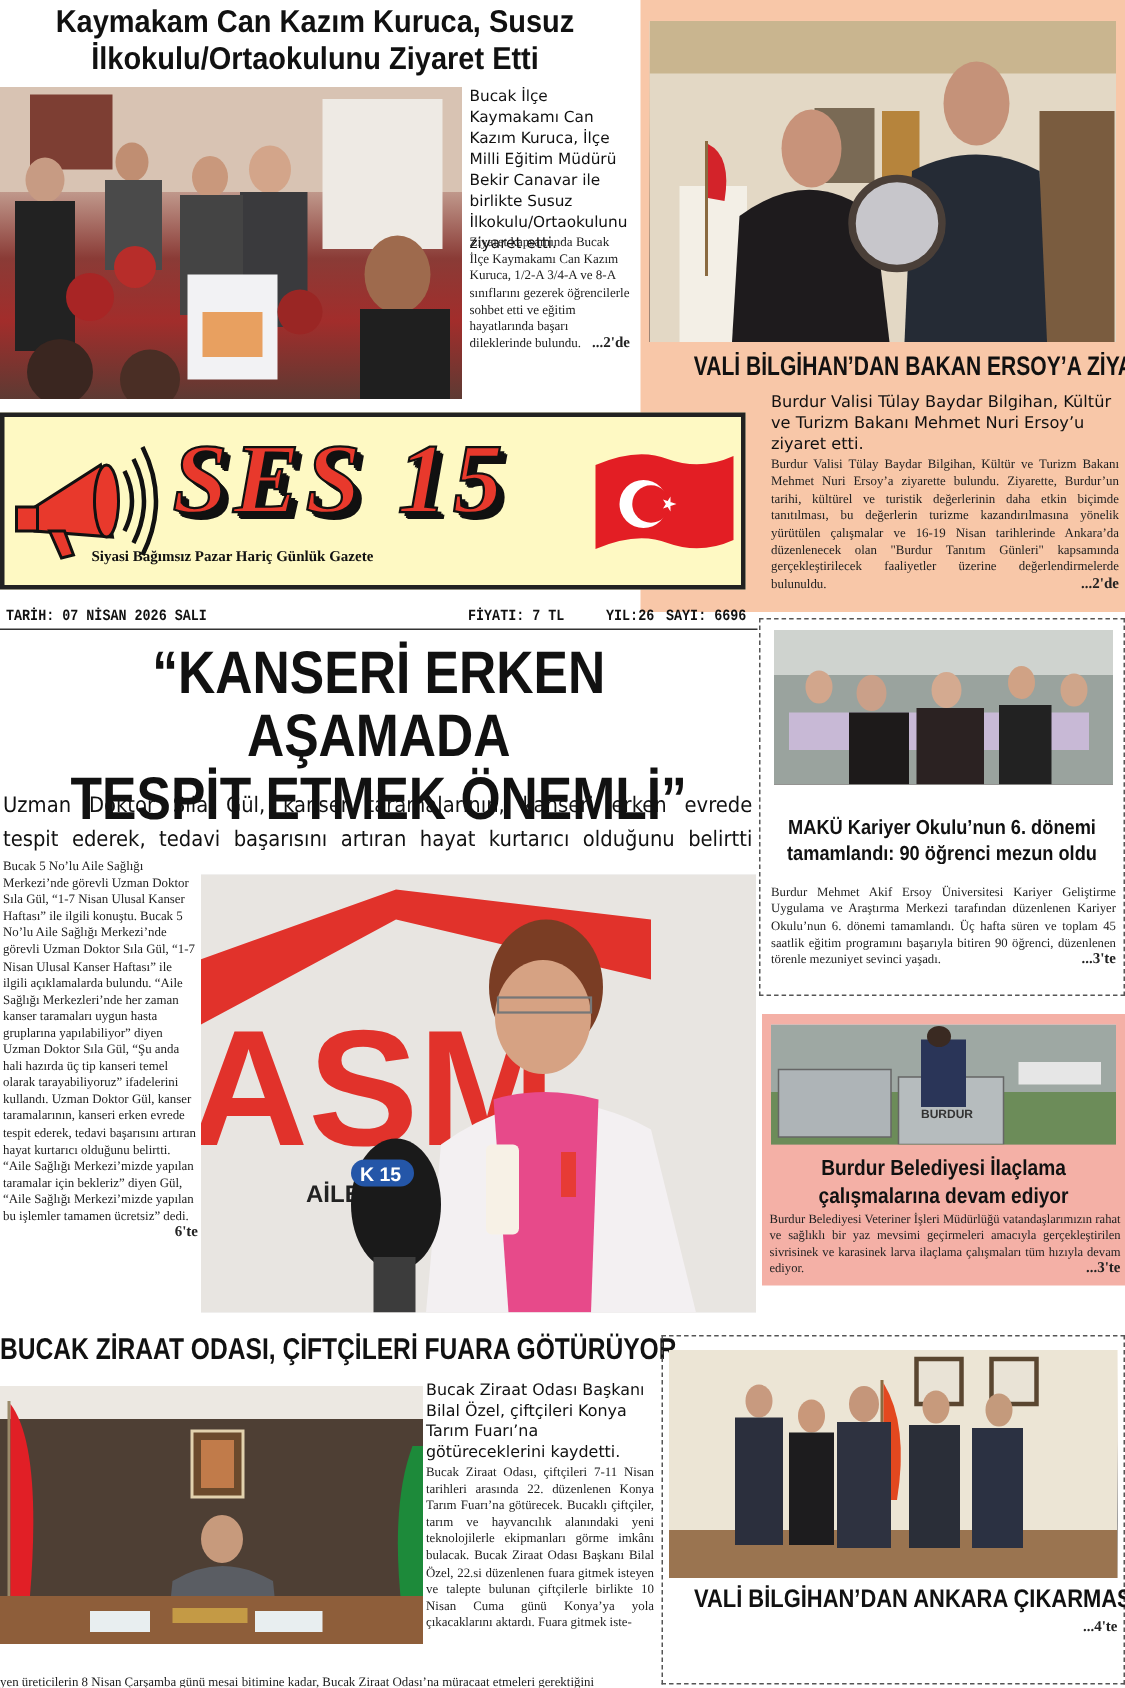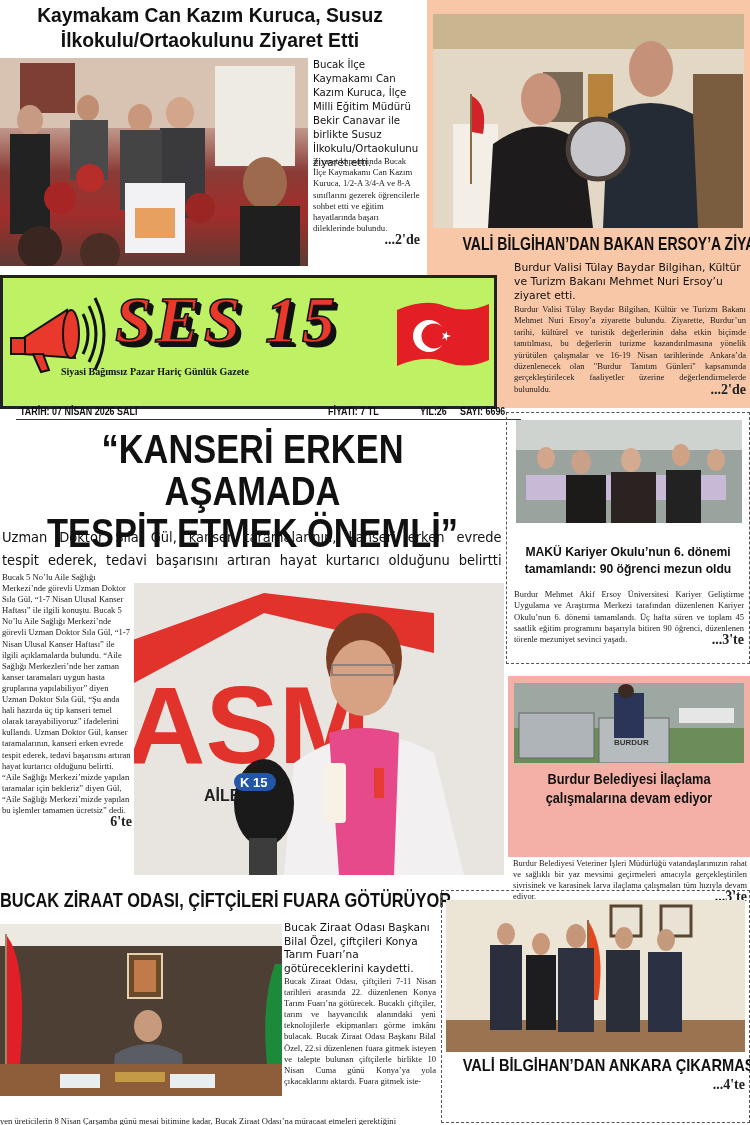--- a/index.html
+++ b/index.html
@@ -1,63 +1,63 @@
 <!DOCTYPE html>
 <html><head>
 <meta charset="utf-8">
 <style>
   * { box-sizing: border-box; margin: 0; padding: 0; }
   body { width: 750px; height: 1125px; background: #fff; position: relative; overflow: hidden; font-family: "Liberation Serif", serif; color: #111; }
   .abs { position: absolute; }
   .ser { font-family: "Liberation Serif", serif; font-size: 9px; line-height: 11.4px; color: #222; }
   .sans { font-family: "DejaVu Sans", sans-serif; color: #111; }
-  .more { float: right; font-weight: bold; font-size: 14px; }
+  .more { float: right; font-weight: bold; font-size: 10px; }
   .photo { overflow: hidden; }
   .dashed { border: 1.5px dashed #555; }
   .j { text-align: justify; }
 
   
   #s1-title { left: 0; top: 2px; width: 420px; text-align: center; font-size: 21px; line-height: 25px; font-family: "Liberation Sans", sans-serif; font-weight: bold; transform: scaleX(0.92); transform-origin: center top; }
   #s1-photo { left: 0; top: 58px; width: 308px; height: 208px; background: linear-gradient(180deg,#d9c7b9 0%,#c9a89a 30%,#8a3b36 55%,#a22d2b 75%,#5d3a33 100%); }
   #s1-lead { left: 313px; top: 58px; width: 107px; font-size: 10.2px; line-height: 14px; }
   #s1-body { left: 313px; top: 156px; width: 107px; font-size: 8.7px; line-height: 11.2px; }
 
   
   #s2-box { left: 427px; top: 0; width: 323px; height: 408px; background: #f8c7a8; }
   #s2-photo { left: 433px; top: 14px; width: 311px; height: 214px; background: linear-gradient(180deg,#e6dccb 0%,#cdbda0 30%,#7b6a55 60%,#3b3230 80%,#2b2a2b 100%); }
   #s2-title { left: 427px; top: 233px; width: 323px; text-align: center; font-size: 18px; line-height: 22px; font-family: "Liberation Sans", sans-serif; font-weight: bold; transform: scaleX(0.78); transform-origin: center top; white-space: nowrap; }
   #s2-lead { left: 514px; top: 261px; width: 232px; font-size: 10.8px; line-height: 14px; }
   #s2-body { left: 514px; top: 304px; width: 232px; font-size: 8.6px; line-height: 11.4px; }
 
   
-  #mast { left: 0; top: 275px; width: 497px; height: 134px; border: 3px solid #222; background: #bef264; }
+  #mast { left: 0; top: 275px; width: 497px; height: 118px; border: 3px solid #222; background: #fef9c3; }
   #mast-name { left: 112px; top: 4px; font-family: "Liberation Serif", serif; font-style: italic; font-weight: bold; font-size: 66px; color: #e8392c; letter-spacing: 4px; text-shadow: 3px 3px 0 #111, 4px 4px 0 #111, 5px 5px 0 #111; -webkit-text-stroke: 1.5px #111; }
   #mast-sub { left: 58px; top: 88px; width: 330px; text-align: left; font-family: "Liberation Serif", serif; font-weight: bold; font-size: 10px; }
   #mast-flag { left: 392px; top: 20px; width: 96px; height: 72px; }
   #mast-horn { left: 6px; top: 14px; width: 100px; height: 82px; }
 
-  #dateline { left: 16px; top: 403px; width: 505px; height: 17px; border-bottom: 1.2px solid #333; font-family: Liberation Sans, sans-serif; font-weight: bold; font-size: 10.5px; }
+  #dateline { left: 0; top: 403px; width: 505px; height: 17px; border-bottom: 1.2px solid #333; font-family: Liberation Mono, monospace; font-weight: bold; font-size: 10.5px; }
   #dateline span { position: absolute; top: 2px; transform: scaleX(0.85); transform-origin: left top; white-space: nowrap; }
 
   
   #main-title { left: 0; top: 428px; width: 505px; text-align: center; font-family: "Liberation Sans", sans-serif; font-weight: bold; font-size: 40px; line-height: 42px; transform: scaleX(0.86); transform-origin: center top; }
   #main-sub { left: 2px; top: 526px; width: 500px; font-family: "DejaVu Sans", sans-serif; font-size: 14.2px; line-height: 23px; text-align: justify; text-align-last: justify; transform: scaleX(0.92); transform-origin: left top; width: 543px; }
   #main-body { left: 2px; top: 572px; width: 130px; font-size: 8.6px; line-height: 11.1px; }
   #main-photo { left: 134px; top: 583px; width: 370px; height: 292px; background: #e5e2df; }
 
   
   #s3 { left: 506px; top: 412px; width: 244px; height: 252px; }
   #s3-photo { left: 516px; top: 420px; width: 226px; height: 103px; background: linear-gradient(180deg,#b9bfb8 0%,#8b8f8a 30%,#3a2d2a 70%,#2a2220 100%); }
   #s3-title { left: 506px; top: 543px; width: 244px; text-align: center; font-family: "Liberation Sans", sans-serif; font-weight: bold; font-size: 13.5px; line-height: 17px; transform: scaleX(0.9); transform-origin: center top; }
   #s3-body { left: 514px; top: 589px; width: 230px; font-size: 8.5px; line-height: 11.3px; }
 
   #s4-box { left: 508px; top: 676px; width: 242px; height: 181px; background: #f4b0a6; }
   #s4-photo { left: 514px; top: 683px; width: 230px; height: 80px; background: linear-gradient(180deg,#c9cdd0 0%,#8c948f 40%,#7d9c6f 70%,#62804d 100%); }
   #s4-title { left: 508px; top: 770px; width: 242px; text-align: center; font-family: "Liberation Sans", sans-serif; font-weight: bold; font-size: 14.5px; line-height: 19px; transform: scaleX(0.88); transform-origin: center top; }
-  #s4-body { left: 513px; top: 858px; width: 234px; font-size: 8.4px; line-height: 11px; }
+  #s4-body { left: 513px; top: 807px; width: 234px; font-size: 8.4px; line-height: 11px; }
 
   #s5 { left: 441px; top: 890px; width: 309px; height: 233px; }
   #s5-photo { left: 446px; top: 900px; width: 299px; height: 152px; background: linear-gradient(180deg,#efe7d6 0%,#d5c6ae 40%,#26272b 75%,#8a6a4b 100%); }
   #s5-title { left: 441px; top: 1055px; width: 309px; text-align: center; font-family: "Liberation Sans", sans-serif; font-weight: bold; font-size: 17px; line-height: 21px; transform: scaleX(0.86); transform-origin: center top; white-space: nowrap; }
   #s5-body { left: 446px; top: 1079px; width: 299px; font-size: 8.6px; line-height: 11.4px; }
 
   
   #s6-title { left: 0; top: 887px; width: 430px; text-align: left; font-family: "Liberation Sans", sans-serif; font-weight: bold; font-size: 20px; line-height: 26px; transform: scaleX(0.82); transform-origin: left top; white-space: nowrap; }
   #s6-photo { left: 0; top: 924px; width: 282px; height: 172px; background: linear-gradient(90deg,#3f3028 0%,#6b5a4a 30%,#54453a 60%,#3a2e27 100%); }
   #s6-lead { left: 284px; top: 921px; width: 152px; font-size: 10.6px; line-height: 13.7px; }

